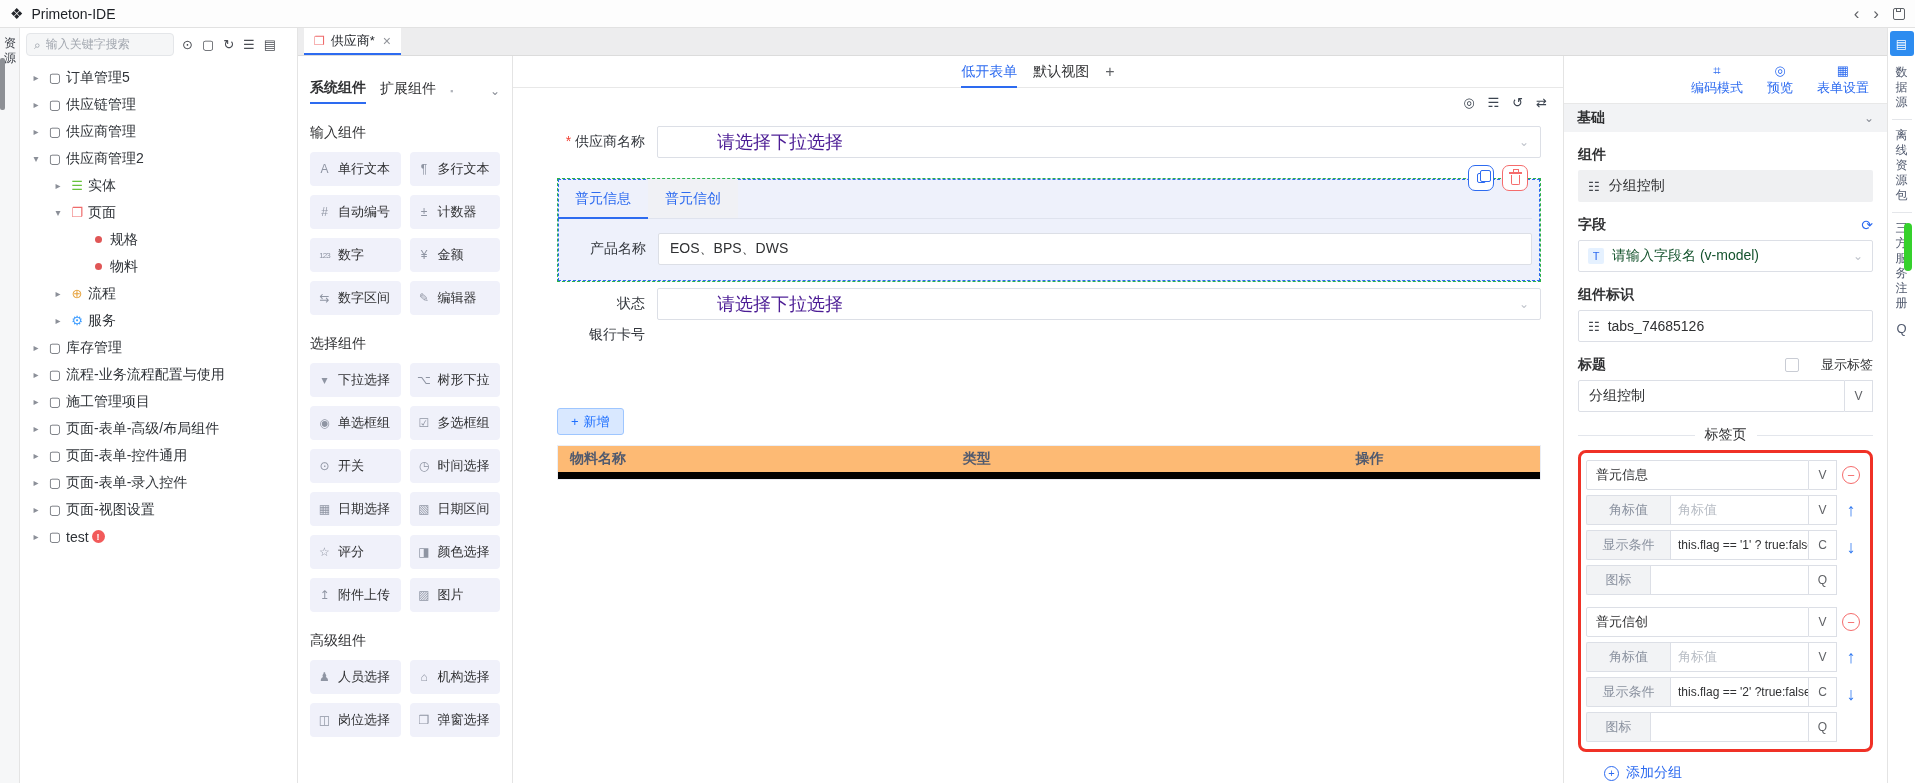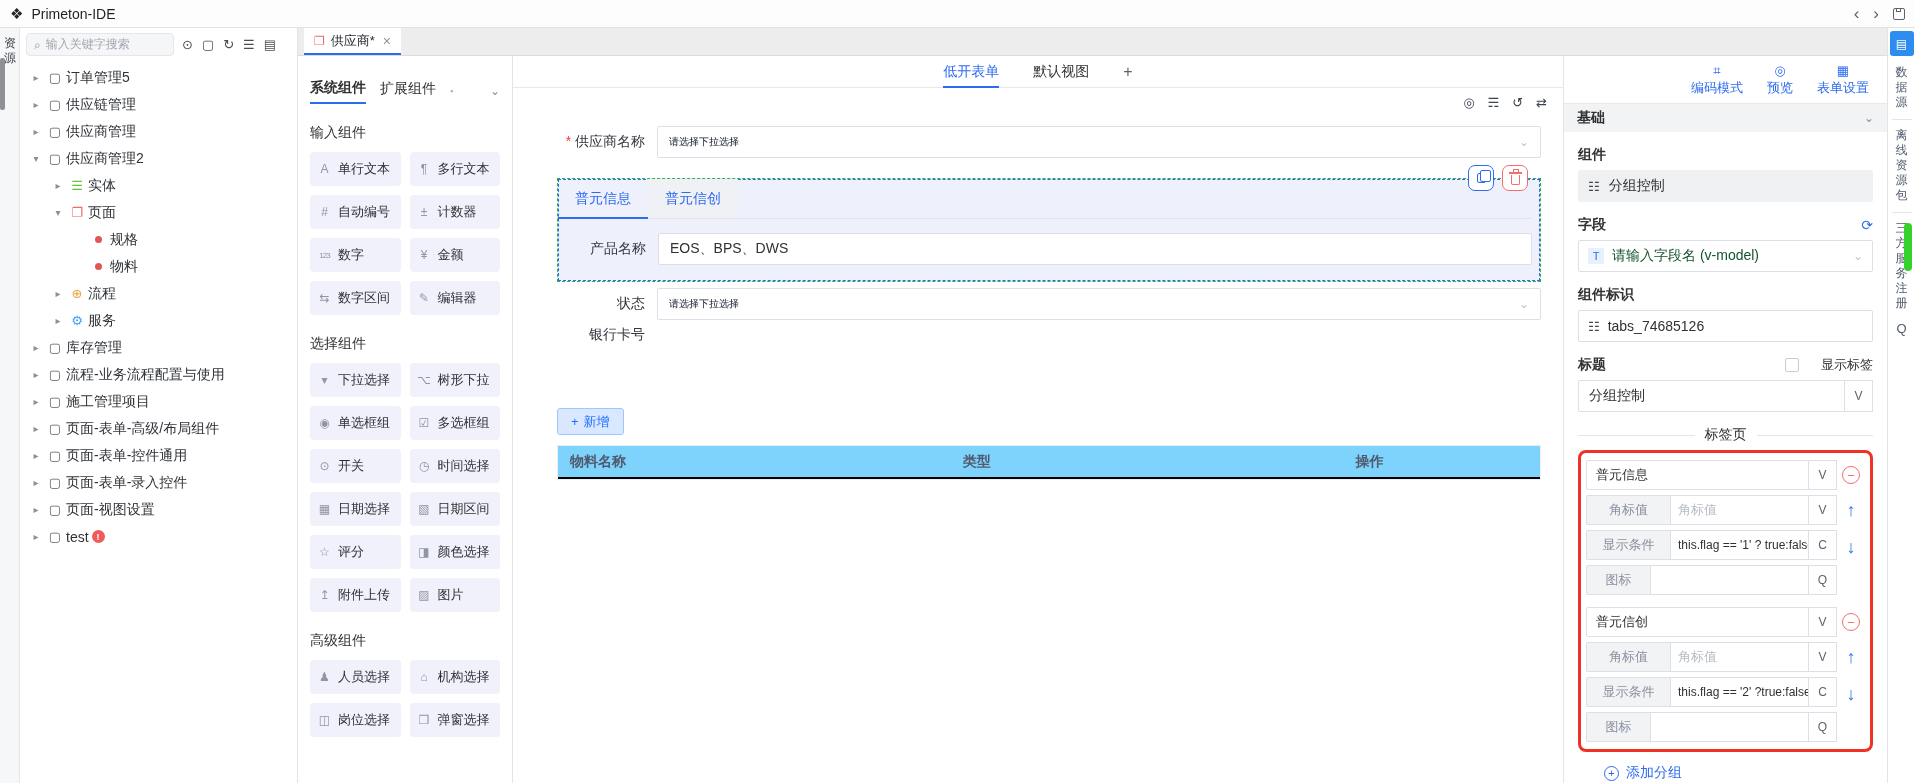--- a/index.html
+++ b/index.html
@@ -56,55 +56,55 @@
   .pal-mini { color:#b0b3ba; font-size:9px; cursor:pointer; }
   .pal-chev { margin-left:auto; color:#8b8f98; font-size:12px; cursor:pointer; }
   .pal-sec-title { margin:20px 0 10px; font-size:14px; color:#303133; }
   .pal-grid { display:grid; grid-template-columns:1fr 1fr; gap:9px; }
   .pal-item { height:34px; background:#f0f1fa; border-radius:4px; display:flex; align-items:center; gap:6px; padding:0 7px; font-size:13px; color:#303133; cursor:grab; white-space:nowrap; }
   .pal-item .ic { color:#8f95a3; font-size:12px; width:15px; text-align:center; flex:none; }
   .pal-item .ic.small { font-size:8px; letter-spacing:-1px; }
 
   
   .canvas { flex:1; min-width:0; display:flex; flex-direction:column; background:#fff; }
-  .cv-tabs { height:32px; display:flex; align-items:center; justify-content:center; gap:34px; border-bottom:1px solid #e8e8e8; flex:none; }
+  .cv-tabs { height:32px; display:flex; align-items:center; justify-content:center; gap:16px; border-bottom:1px solid #e8e8e8; flex:none; }
   .cv-tab { font-size:14px; color:#303133; cursor:pointer; height:32px; display:flex; align-items:center; position:relative; }
   .cv-tab.active { color:#2d6bf0; }
   .cv-tab.active::after { content:""; position:absolute; left:0; right:0; bottom:0; height:2px; background:#2d6bf0; }
   .cv-tab.plus { color:#606266; font-size:16px; }
   .cv-toolbar { height:28px; display:flex; justify-content:flex-end; align-items:center; gap:13px; padding-right:16px; color:#3c4450; font-size:13px; flex:none; }
   .cv-toolbar span { cursor:pointer; }
 
   .form { flex:1; padding:10px 22px 0 44px; overflow:hidden; }
   .f-row { display:flex; align-items:center; }
   .f-label { width:100px; text-align:right; padding-right:12px; font-size:14px; color:#33373d; flex:none; white-space:nowrap; }
   .f-label.req::before { content:"* "; color:#f04134; }
   .f-ctl { flex:1; height:32px; border:1px solid #dcdfe6; border-radius:2px; display:flex; align-items:center; padding:0 11px; background:#fff; }
-  .f-ctl .ph { color:#0f172a; font-size:10px; }
+  .f-ctl .ph { color:#4c1d95; font-size:18px;margin-left:48px; }
   .f-ctl .val { color:#303133; font-size:14px; }
   .f-ctl .chev { margin-left:auto; color:#c0c4cc; font-size:12px; }
 
   .group-block { margin-top:20px; position:relative; background:#eef1fb; border:1px dashed #2bb24a; outline:1px dashed #2d6bf0; outline-offset:-2px; padding:0 8px 16px 0; cursor:pointer; }
   .gb-actions { position:absolute; top:-14px; right:12px; display:flex; gap:8px; z-index:2; }
   .gb-btn { width:26px; height:26px; border-radius:7px; background:#fff; display:flex; align-items:center; justify-content:center; cursor:pointer; }
   .gb-btn.copy { border:1px solid #2d6bf0; }
   .gb-btn.del { border:1px solid #f56c6c; }
   .cp { width:9px; height:10px; border:1.3px solid #2d6bf0; border-radius:2px; position:relative; display:block; }
   .cp::before { content:""; position:absolute; top:-4px; left:2px; width:9px; height:10px; border:1.3px solid #2d6bf0; border-radius:2px; background:#fff; }
   .tr-can { width:9px; height:10px; border:1.3px solid #f56c6c; border-top:none; border-radius:0 0 2px 2px; position:relative; display:block; margin-top:4px; }
   .tr-can::before { content:""; position:absolute; top:-3px; left:-3px; width:13px; height:1.5px; background:#f56c6c; }
   .tr-can::after { content:""; position:absolute; top:-6px; left:1px; width:4px; height:2px; border:1.3px solid #f56c6c; border-bottom:none; }
   .gb-tabs { display:flex; border-bottom:1px solid #dfe3ee; height:40px; }
   .gb-tab { padding:0 17px; display:flex; align-items:center; font-size:14px; color:#2d6bf0; position:relative; cursor:pointer; }
   .gb-tab.active::after { content:""; position:absolute; left:0; right:0; bottom:-1px; height:2px; background:#2d6bf0; }
   .gb-tab.t2 { background:#f0f1f5; }
 
   .add-btn { margin-top:64px; height:27px; padding:0 13px; background:#d9e8ff; border:1px solid #9ec6ff; color:#1e6fff; border-radius:3px; font-size:13px; display:inline-flex; align-items:center; gap:5px; cursor:pointer; font-family:inherit; }
   .m-table { margin-top:10px; border:1px solid #ebeef5; }
-  .m-thead { display:flex; background:#7dd3fc; border-bottom:2px solid #000000; height:33px; align-items:center; font-size:14px; color:#515a6e; font-weight:bold; }
+  .m-thead { display:flex; background:#fdba74; border-bottom:7px solid #000000; height:33px; align-items:center; font-size:14px; color:#515a6e; font-weight:bold; }
   .m-th { padding:0 12px; }
   .m-empty { height:48px; display:flex; align-items:center; justify-content:center; color:#909399; font-size:14px; }
 
   
   .props { width:324px; border-left:1px solid #e4e4e4; display:flex; flex-direction:column; flex:none; font-size:14px; overflow:hidden; }
   .props-top { height:48px; display:flex; align-items:center; justify-content:flex-end; gap:24px; padding:0 18px; border-bottom:1px solid #e8e8e8; flex:none; }
   .p-action { display:flex; flex-direction:column; align-items:center; gap:2px; color:#2d6bf0; font-size:13px; cursor:pointer; line-height:1.1; }
   .p-action .ic { font-size:13px; }
   .sec-bar { height:28px; background:#f2f3f5; display:flex; align-items:center; padding:0 13px; font-weight:bold; color:#303133; flex:none; }
   .sec-bar .chev { margin-left:auto; color:#8b8f98; font-size:12px; font-weight:normal; cursor:pointer; }

